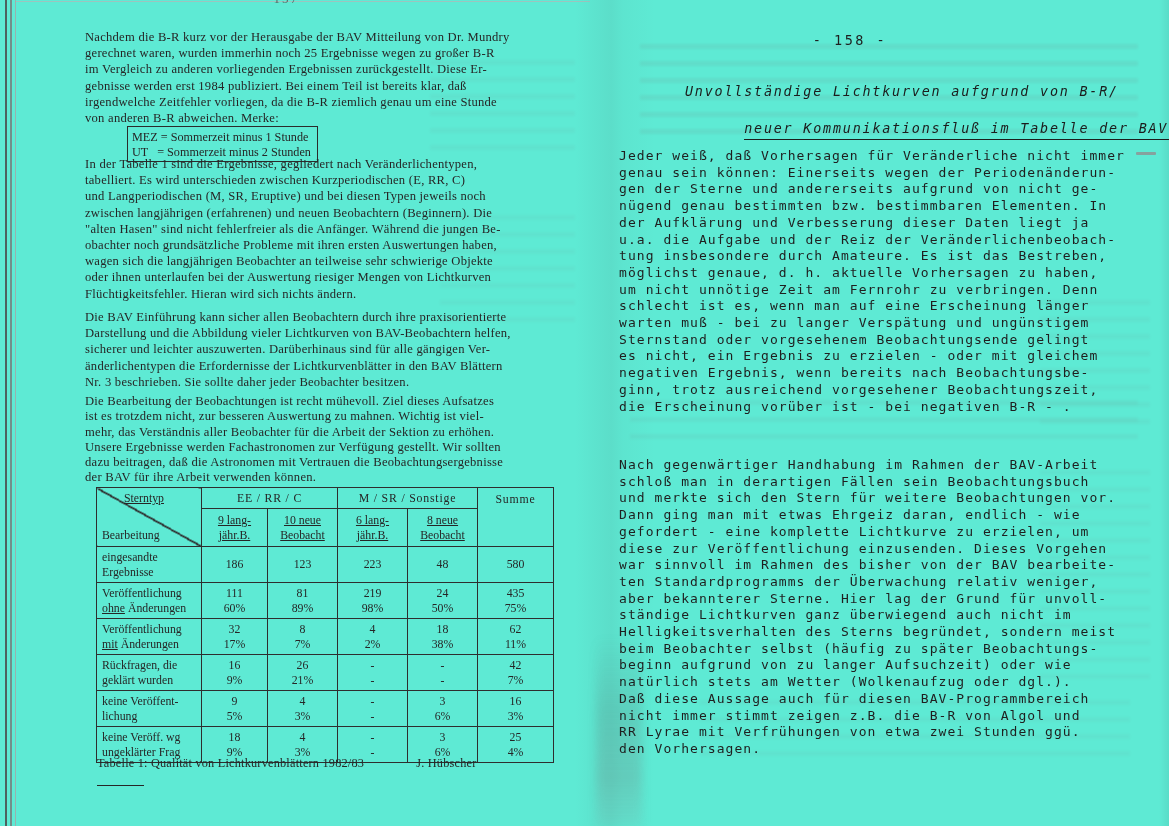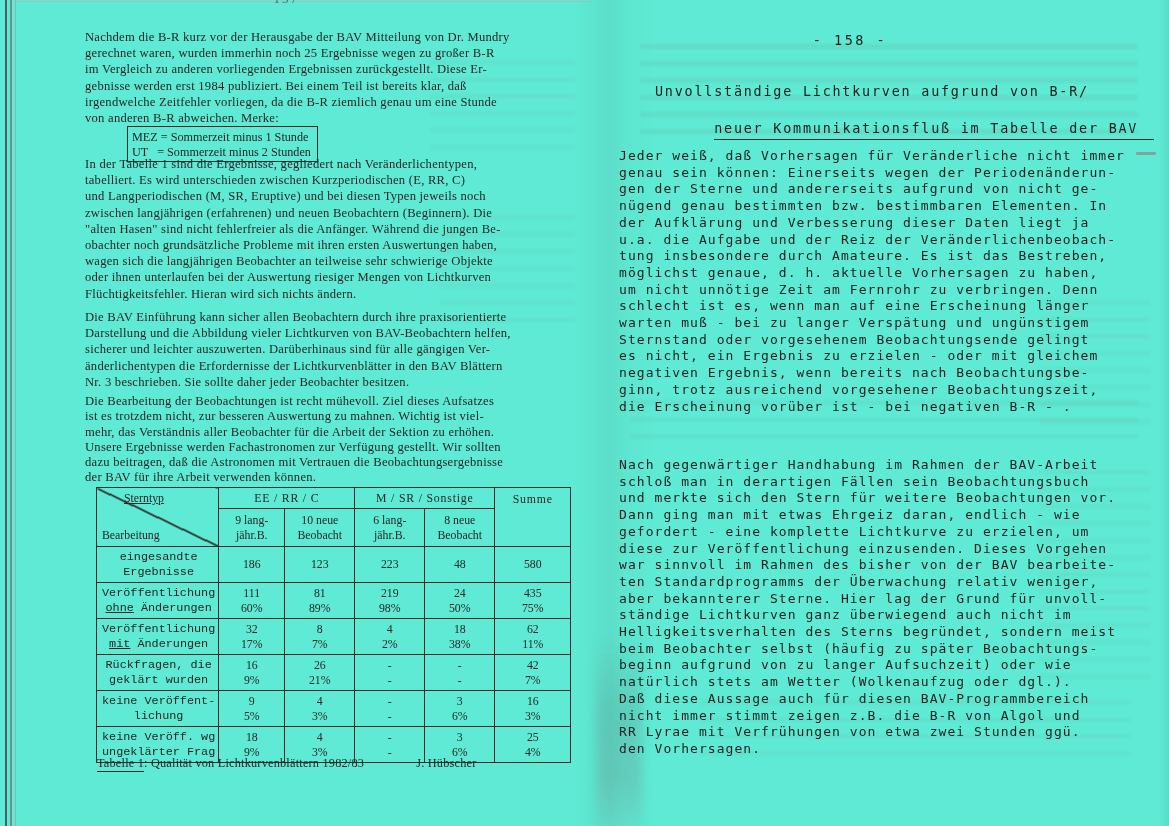--- a/index.html
+++ b/index.html
@@ -23,44 +23,44 @@
          background:repeating-linear-gradient(180deg,#777 0px,#777 5px,transparent 5px,transparent 17px);}
   
   .para-serif{position:absolute;z-index:2;font-family:"Liberation Serif",serif;font-size:12.6px;
               line-height:16.2px;letter-spacing:.25px;white-space:pre-line;color:#262626;width:510px;}
   .para-mono{position:absolute;z-index:2;font-family:"DejaVu Sans Mono",monospace;font-size:13px;
              line-height:16.7px;letter-spacing:1.05px;white-space:pre-line;color:#1f1f1f;width:525px;}
   .pageno-cut{position:absolute;left:262px;top:0;height:7px;overflow:hidden;z-index:2;}
   .pageno-cut span{display:block;margin-top:-9px;font-size:13px;letter-spacing:2px;color:#555;opacity:.85;}
   .pageno-right{position:absolute;left:780px;top:32px;width:140px;text-align:center;z-index:2;
                 font-family:"DejaVu Sans Mono",monospace;font-size:13.5px;letter-spacing:2.5px;color:#1f1f1f;}
-  .head-mono{position:absolute;left:655px;z-index:2;font-family:"DejaVu Sans Mono",monospace;
-             font-size:13.4px;letter-spacing:1.8px;color:#1c1c1c;white-space:pre;}
+  .head-mono{position:absolute;left:685px;z-index:2;font-family:"DejaVu Sans Mono",monospace;
+             font-size:13.4px;letter-spacing:1.8px;color:#1c1c1c;white-space:pre;font-style:italic;}
   .head-underline{border-bottom:1.5px solid #1c1c1c;padding-bottom:3px;padding-right:16px;}
   .info-box{position:absolute;left:127px;top:126px;z-index:2;border:1.3px solid #2b2b2b;
             padding:3px 6px 2px 4px;font-size:12.2px;line-height:14.5px;white-space:pre;color:#262626;}
   
   .table-mount{position:absolute;left:96px;top:487px;z-index:2;}
   .qtable{border-collapse:collapse;table-layout:fixed;color:#262626;
           font-family:"Liberation Serif",serif;font-size:11.8px;}
   .qtable td{border:1.5px solid #2e2e2e;text-align:center;vertical-align:middle;
              white-space:pre-line;line-height:14.5px;padding:2px;}
   .qtable td.group{height:18px;padding:1px;letter-spacing:.8px;}
-  .qtable td.sub{height:33px;}
+  .qtable td.sub{height:33px;text-decoration:underline;}
   .qtable td.sum{vertical-align:top;padding-top:4px;letter-spacing:.8px;}
   .qtable tbody td{height:31px;}
-  .qtable td.label{text-align:center;padding:2px 3px 2px 5px;font-family:Liberation Mono, monospace;}
+  .qtable td.label{text-align:left;padding:2px 3px 2px 5px;}
   .qtable td.corner{position:relative;padding:0;
       background:linear-gradient(to bottom left,transparent calc(50% - .9px),
                  #2e2e2e calc(50% - .9px) calc(50% + .9px),transparent calc(50% + .9px));}
   .corner-top{position:absolute;top:3px;left:27px;text-decoration:underline;}
   .corner-bottom{position:absolute;bottom:4px;left:5px;}
   .ul{text-decoration:underline;}
   .caption{position:absolute;left:97px;top:756px;z-index:2;font-size:12.3px;color:#262626;letter-spacing:.2px;}
-  .cap-u{border-bottom:1.2px solid #262626;padding-bottom:1px;}
+  .cap-u{border-bottom:1.2px solid #262626;padding-bottom:15px;}
   .cap-author{margin-left:52px;}
 </style>
 </head>
 <body>
 
 <div class="scan">
 
   <div class="binding">
     <div class="s1"></div>
     <div class="s2"></div>

